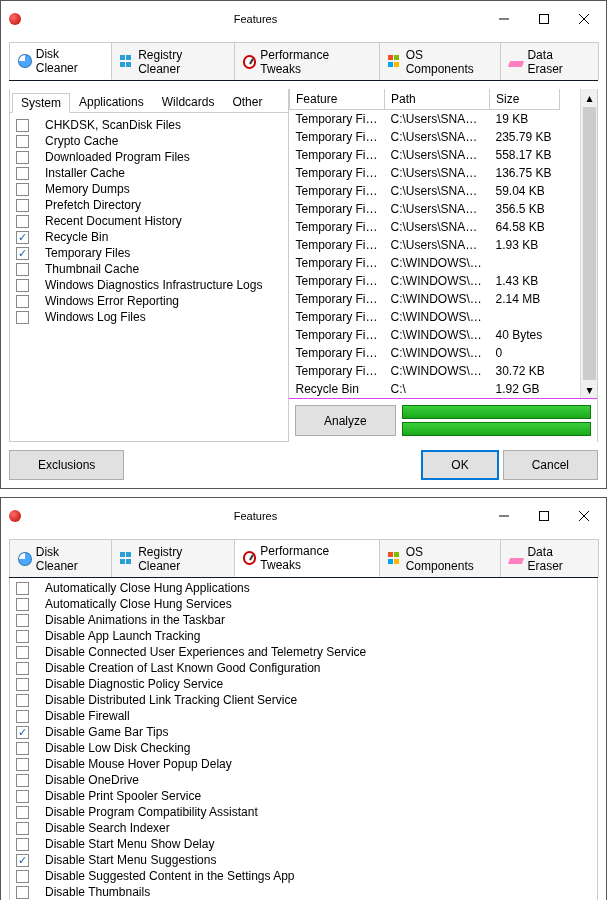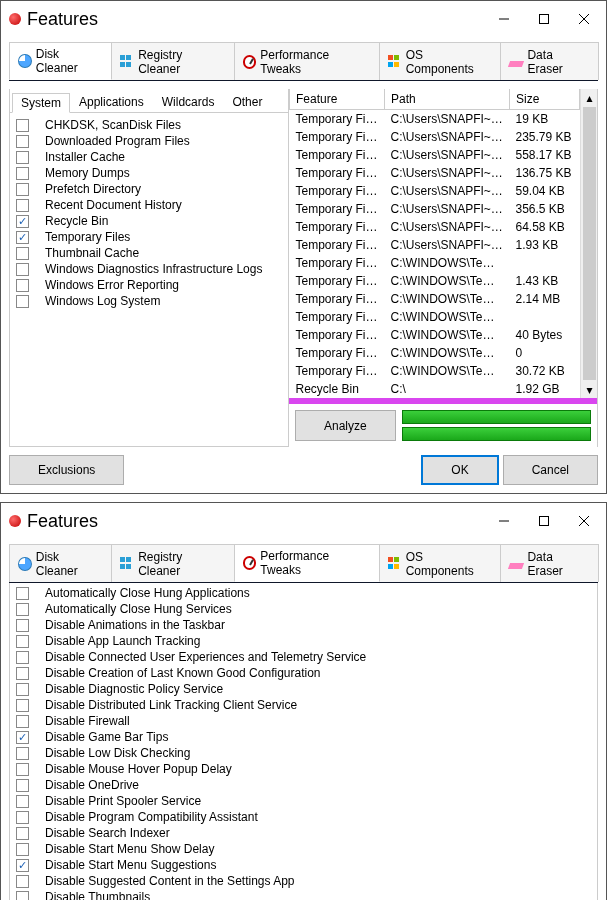--- a/index.html
+++ b/index.html
@@ -1,39 +1,39 @@
 <!DOCTYPE html>
 <html><head>
 <meta charset="utf-8">
 <style>
 * { box-sizing: border-box; margin: 0; padding: 0; font-family: 'Segoe UI', Tahoma, sans-serif; font-size: 12px; }
 body { background: #fff; width: 607px; }
 .window { border: 1px solid #555; margin-bottom: 8px; background: #fff; }
 .titlebar { display: flex; align-items: center; padding: 6px 2px 6px 8px; }
 .titlebar-icon { width: 12px; height: 12px; border-radius: 50%; background: radial-gradient(circle at 35% 35%, #ff6b6b, #c00000); margin-right: 6px; }
-.titlebar-text { flex: 1; font-size: 18px; }
+.titlebar-text { flex: 1; font-size: 11px; text-align: center; }
 .win-controls { display: flex; }
 .win-btn { width: 40px; height: 24px; display: flex; align-items: center; justify-content: center; cursor: pointer; }
 .win-btn svg { width: 10px; height: 10px; }
 .content { padding: 4px 8px 8px 8px; }
 .tabs { display: flex; border-bottom: 2px solid #0f172a; }
 .tab { padding: 4px 8px; border: 1px solid transparent; border-bottom: none; cursor: pointer; display: flex; align-items: center; gap: 4px; background: #f5f5f5; border-color: #ccc; position: relative; top: 1px; margin-right: -1px; }
 .tab.active { background: #fff; border-color: #ccc; z-index: 1; border-bottom: 1px solid #fff; }
 .tab-icon { width: 14px; height: 14px; display: inline-flex; align-items: center; justify-content: center; }
 .split { display: flex; gap: 0; margin-top: 8px; }
 .left-panel { width: 280px; border: 1px solid #ccc; border-top: none; }
 .subtabs { display: flex; border-bottom: 1px solid #ccc; padding-top: 3px; padding-left: 2px; }
 .subtab { padding: 2px 8px; border: 1px solid transparent; border-bottom: none; cursor: pointer; position: relative; }
 .subtab.active { border-color: #ccc; background: #fff; top: 1px; border-bottom: 1px solid #fff; }
 .checklist { padding: 4px 2px; }
 .check-row { display: flex; align-items: center; padding: 1px 4px; gap: 16px; cursor: pointer; }
 .checkbox { width: 13px; height: 13px; border: 1px solid #888; background: #fff; display: inline-flex; align-items: center; justify-content: center; flex-shrink: 0; }
 .checkbox.checked::after { content: '✓'; font-size: 11px; color: #1a5fb4; line-height: 1; }
 .right-panel { flex: 1; display: flex; flex-direction: column; border-right: 1px solid #ccc; }
-.table-wrap { flex: 1; border-bottom: 6px solid #d946ef; overflow: hidden; display: flex; }
+.table-wrap { flex: 1; border-bottom: 1px solid #d946ef; overflow: hidden; display: flex; gap: 20px; }
 .table-scroll { flex: 1; overflow-y: auto; }
 .data-table { width: 100%; border-collapse: collapse; table-layout: fixed; }
 .data-table th { text-align: left; padding: 3px 6px; border: 1px solid #ccc; border-top: none; background: #fff; font-weight: normal; position: sticky; top: 0; }
 .data-table td { padding: 2px 6px; white-space: nowrap; overflow: hidden; text-overflow: ellipsis; }
 .scrollbar-fake { width: 17px; background: #f0f0f0; border-left: 1px solid #ddd; position: relative; }
 .scroll-btn { width: 17px; height: 17px; background: #f0f0f0; display: flex; align-items: center; justify-content: center; position: absolute; }
 .scroll-btn.up { top: 0; }
 .scroll-btn.down { bottom: 0; }
 .scroll-thumb { position: absolute; left: 2px; width: 13px; background: #ccc; top: 18px; bottom: 18px; }
 .analyze-row { display: flex; padding: 6px; gap: 6px; align-items: stretch; }
@@ -131,20 +131,24 @@
           <div class="subtab">Wildcards</div>
           <div class="subtab">Other</div>
         </div>
         <div class="checklist" id="checklist1">
             <div class="check-row">
               <span class="checkbox"></span>
               <span>CHKDSK, ScanDisk Files</span>
             </div>
             <div class="check-row">
               <span class="checkbox"></span>
+              <span>Crypto Cache</span>
+            </div>
+            <div class="check-row">
+              <span class="checkbox"></span>
               <span>Downloaded Program Files</span>
             </div>
             <div class="check-row">
               <span class="checkbox"></span>
               <span>Installer Cache</span>
             </div>
             <div class="check-row">
               <span class="checkbox"></span>
               <span>Memory Dumps</span>
             </div>
@@ -171,21 +175,21 @@
             <div class="check-row">
               <span class="checkbox"></span>
               <span>Windows Diagnostics Infrastructure Logs</span>
             </div>
             <div class="check-row">
               <span class="checkbox"></span>
               <span>Windows Error Reporting</span>
             </div>
             <div class="check-row">
               <span class="checkbox"></span>
-              <span>Windows Log System</span>
+              <span>Windows Log Files</span>
             </div>
           </div>
       </div>
       <div class="right-panel">
         <div class="table-wrap">
           <div class="table-scroll">
             <table class="data-table">
               <colgroup>
                   <col style="width:95px">
                   <col>

